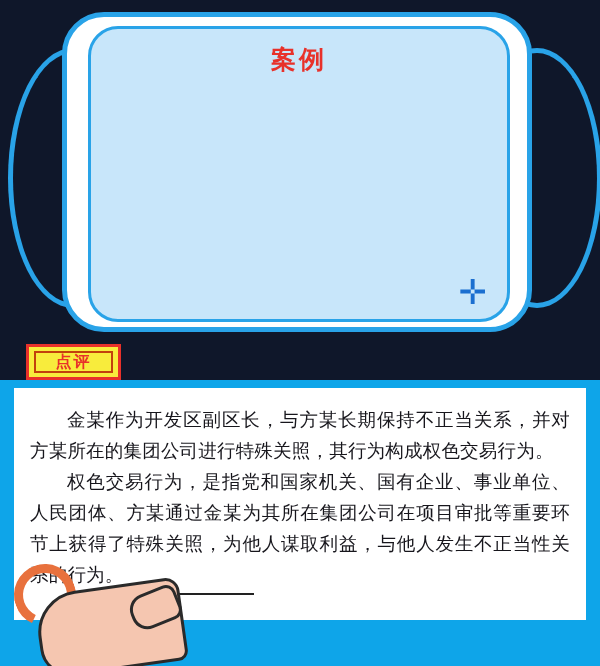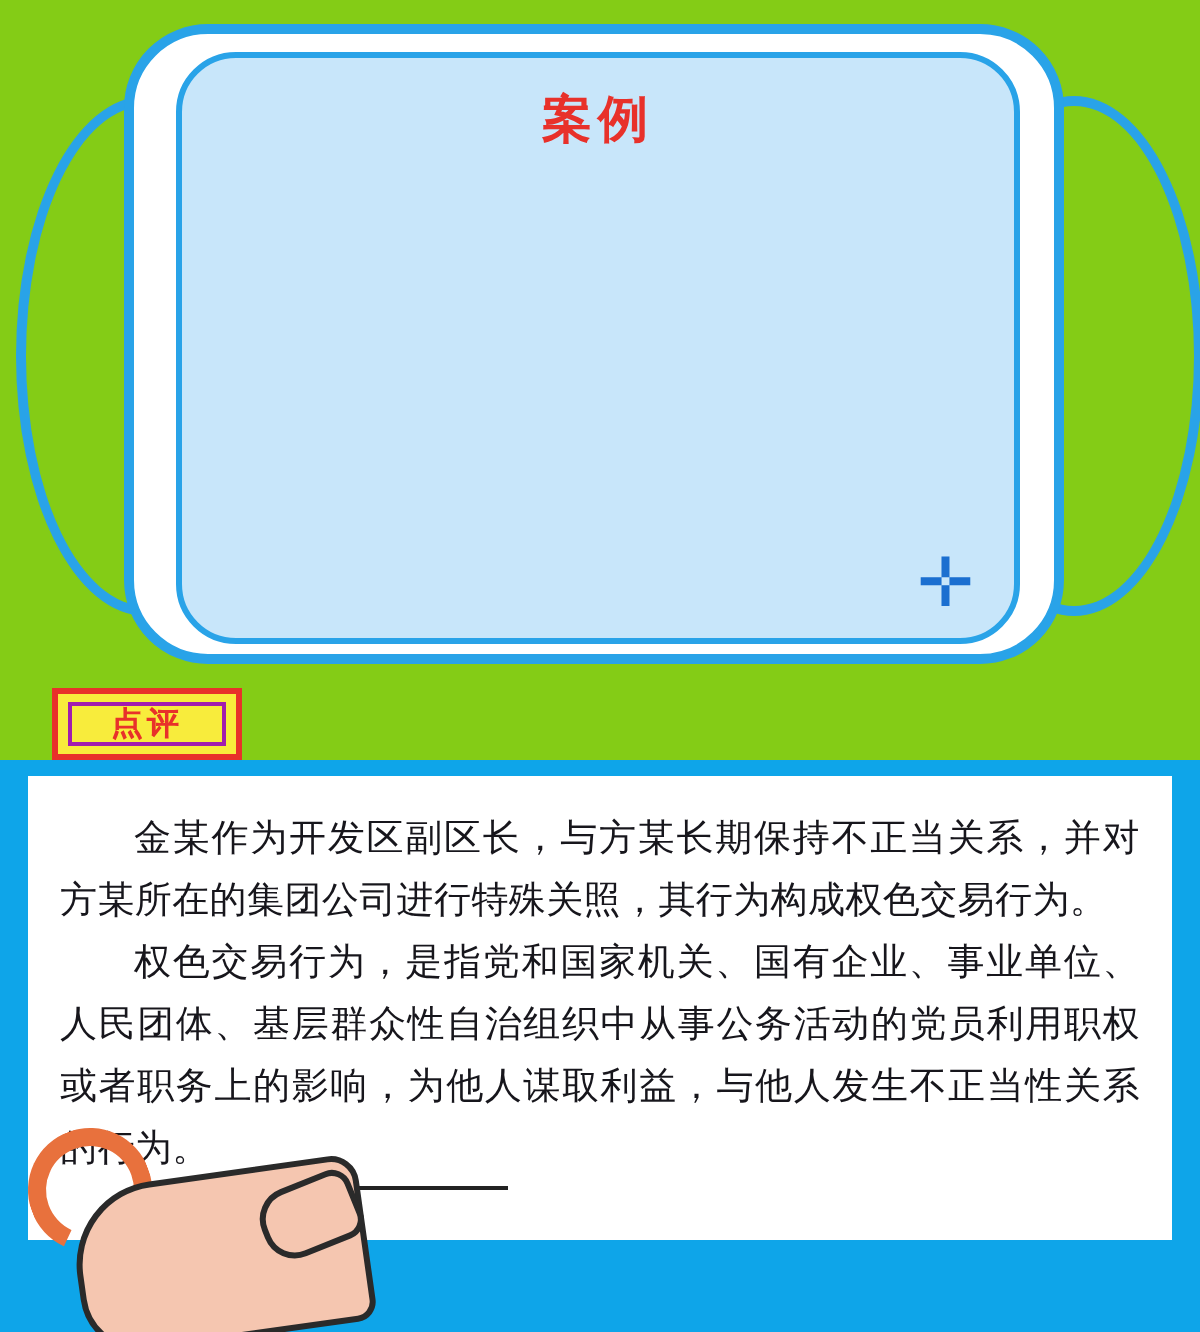--- a/index.html
+++ b/index.html
@@ -20,21 +20,21 @@
     background: #ffffff;
     overflow: hidden;
   }
 
   
   #mask-area {
     position: absolute;
     left: 0; top: 0;
     width: 600px;
     height: 380px;
-    background: #84cc16;
+    background: #0f172a;
   }
   
   .ear-loop {
     position: absolute;
     border: 5px solid #29a3e8;
     border-radius: 50%;
     background: transparent;
   }
   #ear-left {
     left: 8px;
@@ -120,21 +120,21 @@
     background: #f8ec3c;
     border: 3px solid #e8312a;
     box-sizing: border-box;
     display: flex;
     align-items: center;
     justify-content: center;
   }
   #comment-tag-inner {
     width: 79px;
     height: 22px;
-    border: 2px solid #a21caf;
+    border: 2px solid #c2410c;
     display: flex;
     align-items: center;
     justify-content: center;
     box-sizing: border-box;
   }
   #comment-tag-label {
     font-size: 16px;
     font-weight: bold;
     color: #e8312a;
     letter-spacing: 2px;
@@ -254,21 +254,21 @@
 
   <div id="comment-tag">
     <div id="comment-tag-inner">
       <span id="comment-tag-label">点评</span>
     </div>
   </div>
 
   <div id="bottom-section">
     <div id="bottom-card">
       <p class="para">金某作为开发区副区长，与方某长期保持不正当关系，并对方某所在的集团公司进行特殊关照，其行为构成权色交易行为。</p>
-      <p class="para">权色交易行为，是指党和国家机关、国有企业、事业单位、人民团体、基层群众性自治组织中从事公务活动的党员利用职权或者职务上的影响，为他人谋取利益，与他人发生不正当性关系的行为。</p>
+      <p class="para">权色交易行为，是指党和国家机关、国有企业、事业单位、人民团体、方某通过金某为其所在集团公司在项目审批等重要环节上获得了特殊关照，为他人谋取利益，与他人发生不正当性关系的行为。</p>
       <div id="underline-stroke"></div>
     </div>
   </div>
 
   <div id="hand-illus">
     <div id="gavel-ring"></div>
     <div id="gavel-handle"></div>
     <div id="hand-shape"></div>
     <div id="thumb-shape"></div>
   </div>

